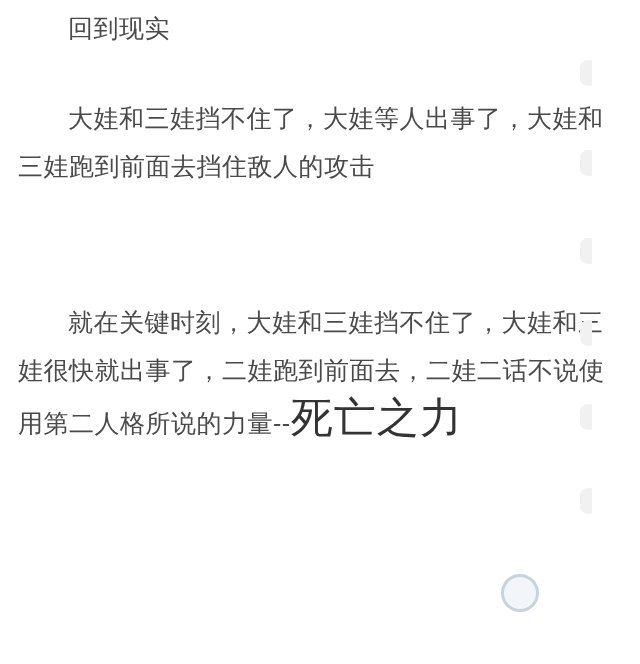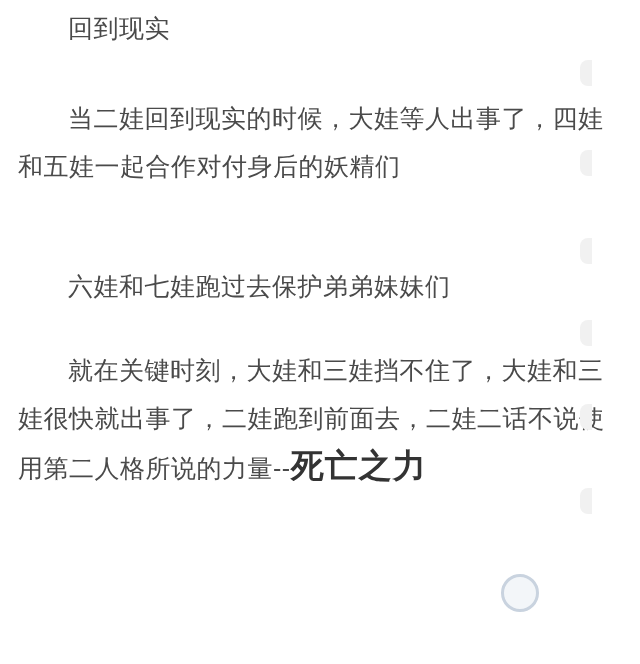--- a/index.html
+++ b/index.html
@@ -45,22 +45,22 @@
   .para.first {
     margin-top: 4px;
   }
   .gap-large {
     height: 42px;
   }
   .gap-med {
     height: 36px;
   }
   .emph {
-    font-size: 33px;
-    font-weight: 700;
+    font-size: 42px;
+    font-weight: 400;
     color: #333333;
     letter-spacing: 1px;
   }
   .dash {
     font-size: 25px;
     color: #4a4a4a;
   }
   
   .edge-marks {
     position: absolute;
@@ -95,28 +95,27 @@
 <body>
 
 <div class="page">
 
   <div class="content">
 
     <p class="para first">回到现实</p>
 
     <div class="gap-large"></div>
 
-    <p class="para">当二娃回到现实的时候，大娃等人出事了，四娃和五娃一起合作对付身后的妖精们</p>
+    <p class="para">大娃和三娃挡不住了，大娃等人出事了，大娃和三娃跑到前面去挡住敌人的攻击</p>
 
     <div class="gap-med"></div>
 
 
     <div class="gap-med"></div>
 
-    <p class="para">六娃和七娃跑过去保护弟弟妹妹们</p>
 
     <div class="gap-med"></div>
 
     <p class="para"><span>就在关键时刻，大娃和三娃挡不住了，大娃和三娃很快就出事了，二娃跑到前面去，二娃二话不说使用第二人格所说的力量</span><span class="dash">--</span><span class="emph">死亡之力</span></p>
 
   </div>
 
   <div class="edge-marks">
     <div class="edge-mark" style="top:60px"></div>
     <div class="edge-mark" style="top:150px"></div>

